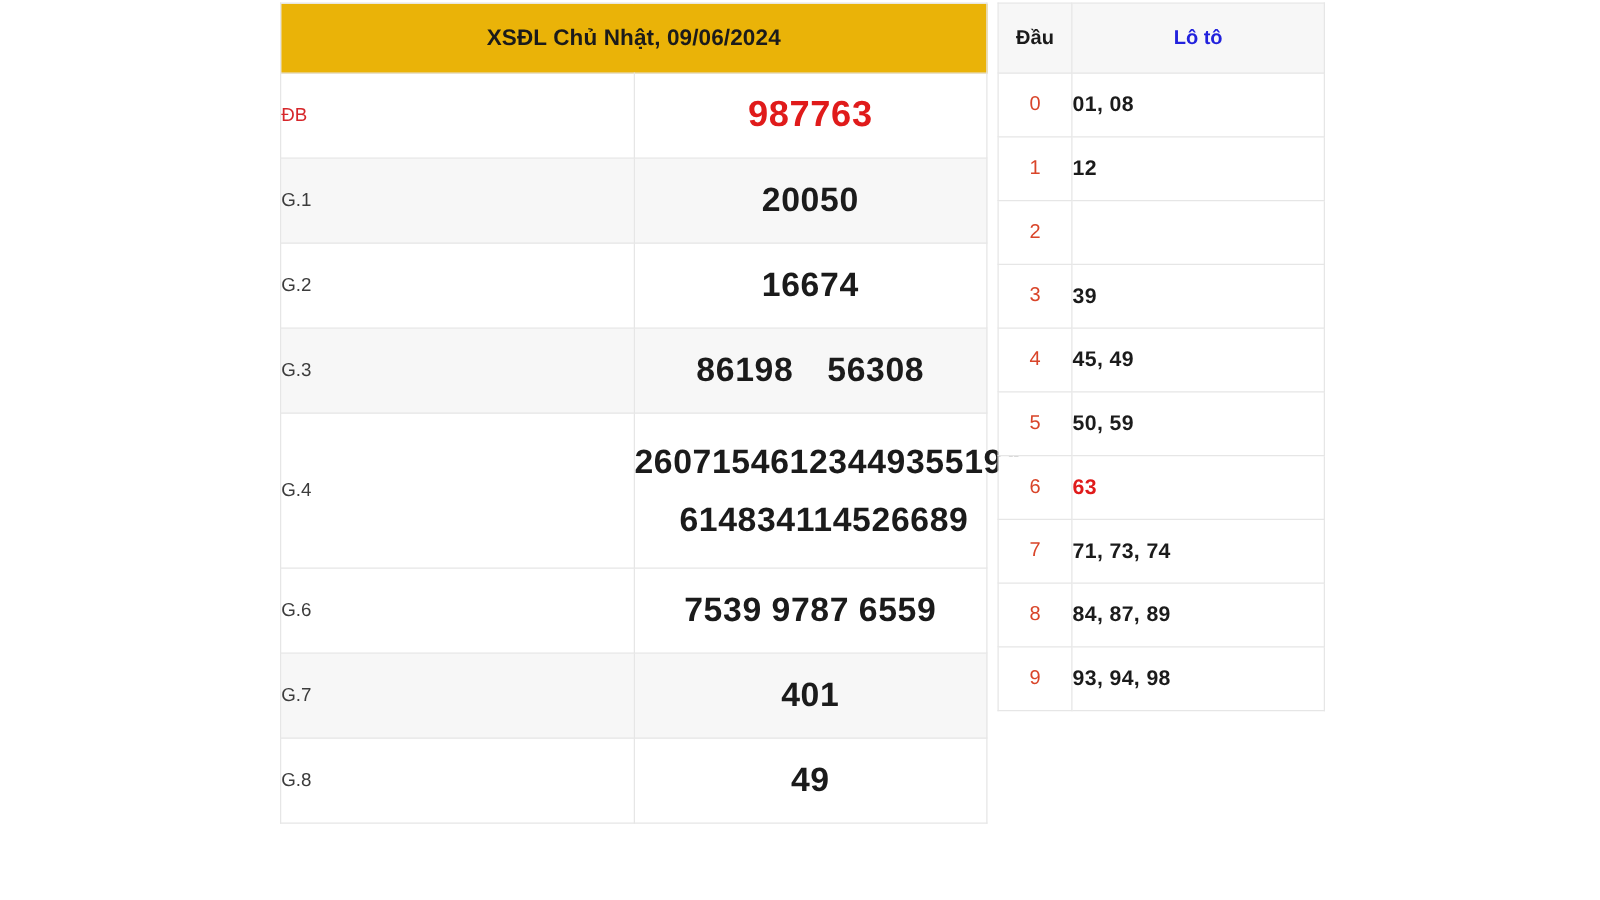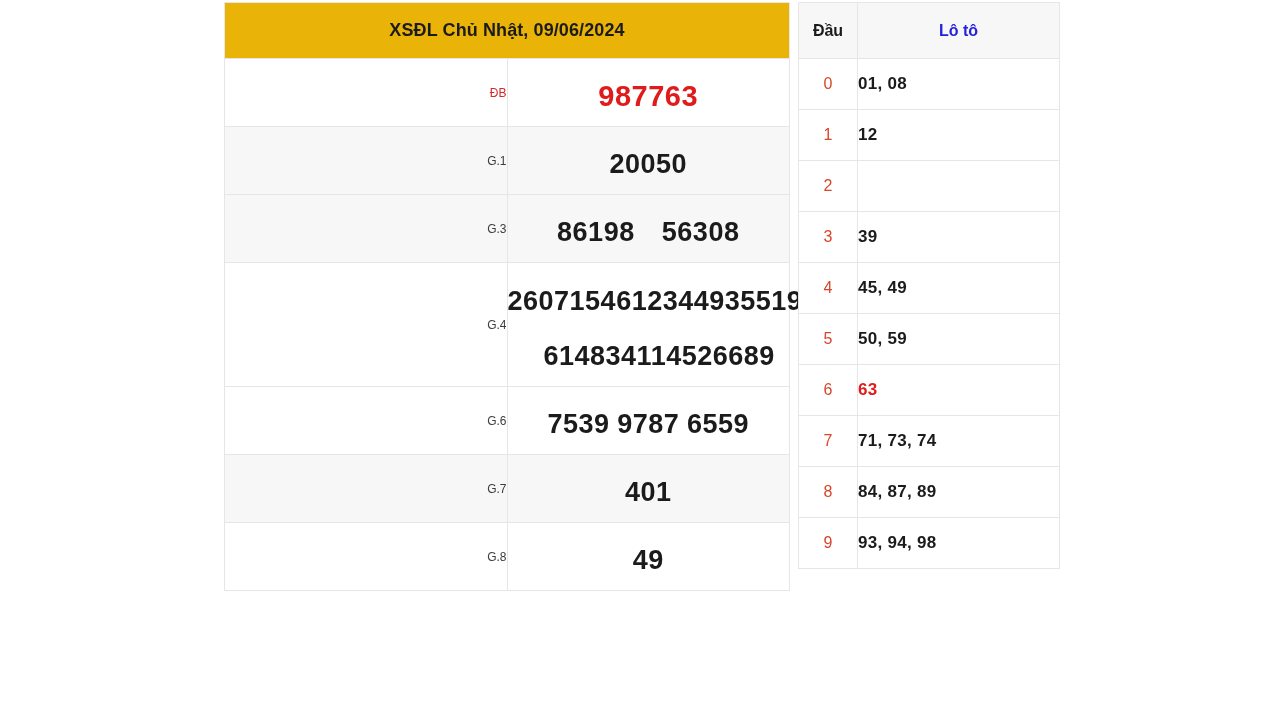--- a/index.html
+++ b/index.html
@@ -39,22 +39,22 @@
     color: #1b1b1b;
     font-size: 18px;
     font-weight: bold;
     text-align: center;
     height: 55px;
     letter-spacing: 0.1px;
   }
 
   .prize-label {
     width: 57px;
-    text-align: right;
-    font-size: 12px;
+    text-align: left;
+    font-size: 15px;
     color: #3c3c3c;
     font-weight: normal;
   }
   .prize-label.db-label {
     color: #d6262a;
     font-weight: normal;
   }
 
   .prize-values {
     text-align: center;
@@ -77,21 +77,20 @@
     width: 100%;
   }
   .num-line.single { justify-content: center; }
   .num-line.inset  { padding: 0 36px; box-sizing: border-box; }
 
   .num {
     font-size: 27px;
     font-weight: bold;
     color: #1b1b1b;
     letter-spacing: 0.5px;
-    margin-top: 8px;
   }
   .num.special {
     color: #e01b1b;
     font-size: 29px;
   }
   .g4-line + .g4-line { margin-top: 16px; }
 
   
   .loto-table {
     position: absolute;
@@ -154,20 +153,28 @@
         </td>
       </tr>
       <tr class="row-g1">
         <td class="prize-label">G.1</td>
         <td class="prize-values">
           <div class="num-line single">
             <span class="num">20050</span>
           </div>
         </td>
       </tr>
+      <tr class="row-g2">
+        <td class="prize-label">G.2</td>
+        <td class="prize-values">
+          <div class="num-line single">
+            <span class="num">16674</span>
+          </div>
+        </td>
+      </tr>
       <tr class="row-g3">
         <td class="prize-label">G.3</td>
         <td class="prize-values">
           <div class="num-line inset">
             <span class="num">86198</span>
             <span class="num">56308</span>
           </div>
         </td>
       </tr>
       <tr class="row-g4">

